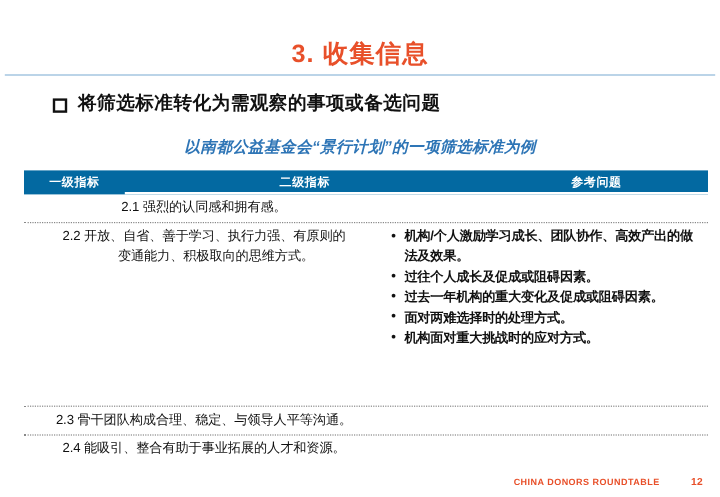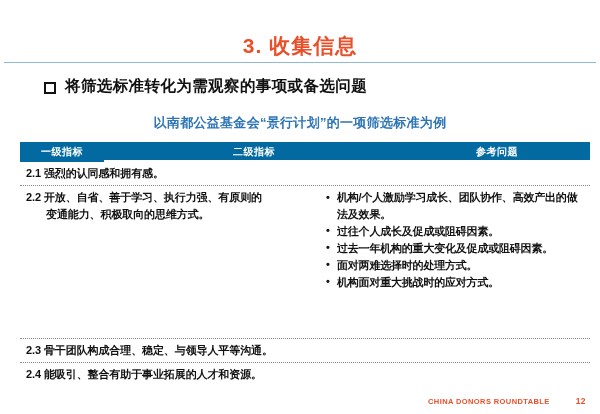--- a/index.html
+++ b/index.html
@@ -66,20 +66,21 @@
   .sub-caption {
     position: absolute;
     left: 0;
     right: 0;
     top: 114px;
     text-align: center;
     color: #2E75B6;
     font-size: 13px;
     font-weight: bold;
     letter-spacing: 0.3px;
+    font-style: italic;
   }
 
   
   .table-wrap {
     position: absolute;
     left: 20px;
     top: 142px;
     width: 570px;
   }
 
@@ -140,24 +141,25 @@
     align-items: flex-start;
   }
   .row.first { border-top: none; }
 
   .cell-l2 {
     width: 300px;
     flex: none;
     box-sizing: border-box;
     padding: 3px 6px 3px 6px;
     font-size: 11px;
-    font-weight: bold;
+    font-weight: normal;
     color: #111111;
     line-height: 1.55;
     letter-spacing: -0.1px;
+    text-align: center;
   }
   .cell-l2 .l2-indent {
     display: block;
     padding-left: 20px;
   }
 
   .cell-q {
     flex: 1;
     box-sizing: border-box;
     padding: 3px 2px 3px 6px;

